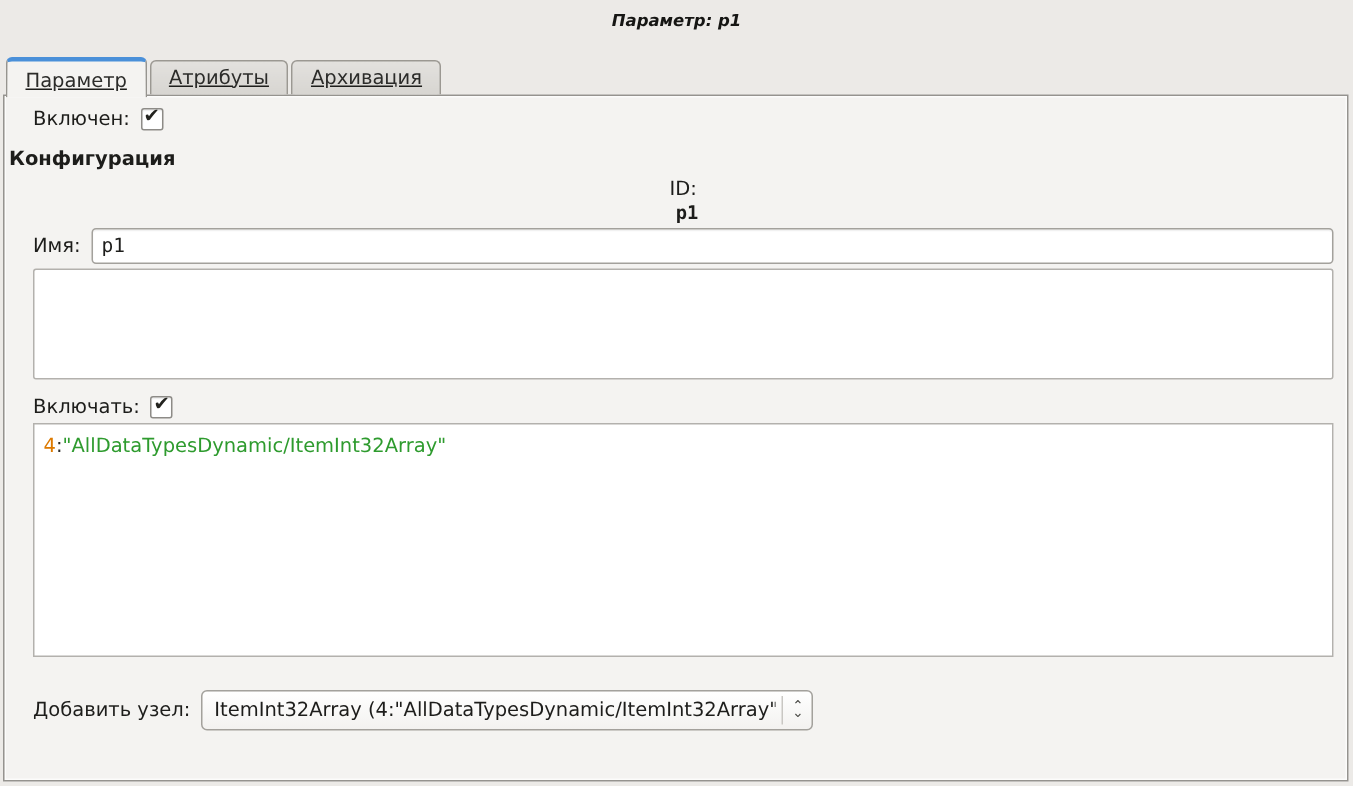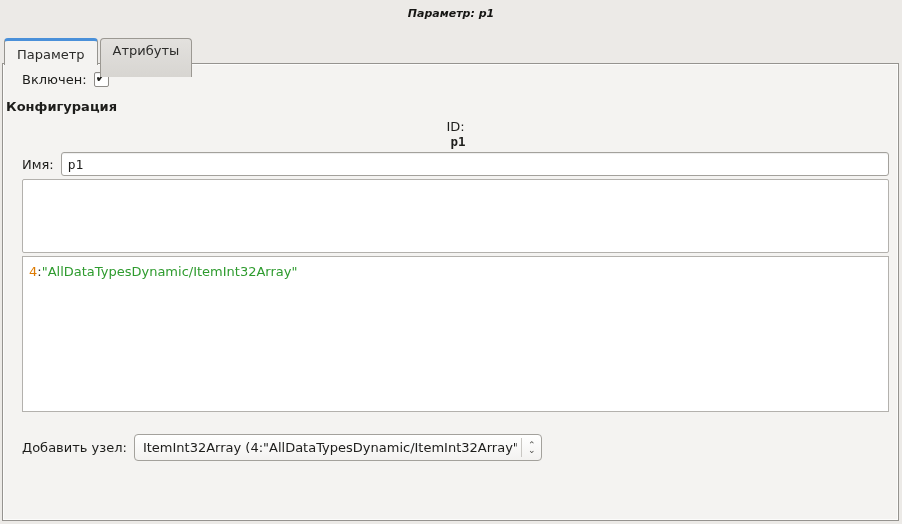--- a/index.html
+++ b/index.html
@@ -15,32 +15,32 @@
   
   .win-title {
     position: absolute; top: 7px; left: 0; right: 0;
     text-align: center;
     font-size: 11px; font-weight: bold; font-style: italic;
     color: #161614;
   }
   
   .tabbar {
     position: absolute; top: 38px; left: 4px;
-    display: flex; align-items: flex-start;
-    height: 26px; z-index: 3;
+    display: flex; align-items: center;
+    height: 26px; z-index: 3; text-decoration: underline;
   }
   .tab {
     position: relative;
     padding: 4px 12px 5px 12px;
     background: linear-gradient(#e3e1de, #d7d5d1);
     border: 1px solid #9b9892;
     border-bottom: none;
     border-radius: 4px 4px 0 0;
     margin-right: 2px;
-    height: 39px;
+    height: 23px;
     color: #2c2c2a;
     cursor: default;
   }
   .tab.active {
     background: #f4f3f1;
     height: 27px;
     padding-top: 6px;
     border-top: 3px solid var(--accent, #4a90d9);
     border-color-top: var(--accent, #4a90d9);
     border-left: 1px solid #96948f;
@@ -155,20 +155,21 @@
   }
 </style>
 </head>
 <body>
 
 <div class="win-title">Параметр: p1</div>
 
 <div class="tabbar">
   <div class="tab active">Параметр</div>
   <div class="tab">Атрибуты</div>
+  <div class="tab">Архивация</div>
 </div>
 
 <div class="page">
 
   <div class="row indent">
     <span class="lbl">Включен:</span>
     <span class="checkbox checked"></span>
   </div>
 
   <div class="heading">Конфигурация</div>
@@ -180,20 +181,24 @@
 
   <div class="row indent name-row">
     <span class="lbl">Имя:</span>
     <input class="text-entry" type="text" value="p1" style="">
   </div>
 
   <div class="indent">
     <textarea class="textarea" style=""></textarea>
   </div>
 
+  <div class="row indent after-desc">
+    <span class="lbl">Включать:</span>
+    <span class="checkbox checked"></span>
+  </div>
 
   <div class="indent">
     <div class="node-list">
       <span><span class="node-index">4</span><span class="node-colon">:</span><span class="node-path">"AllDataTypesDynamic/ItemInt32Array"</span></span>
     </div>
   </div>
 
   <div class="row indent add-row">
     <span class="lbl">Добавить узел:</span>
     <div class="combo">

